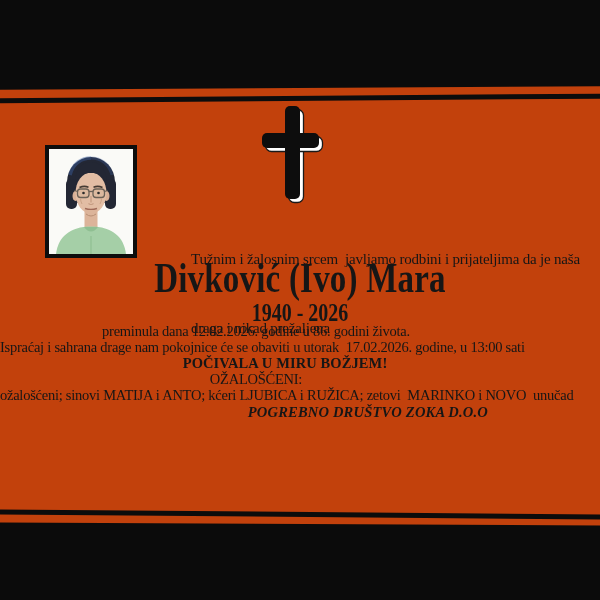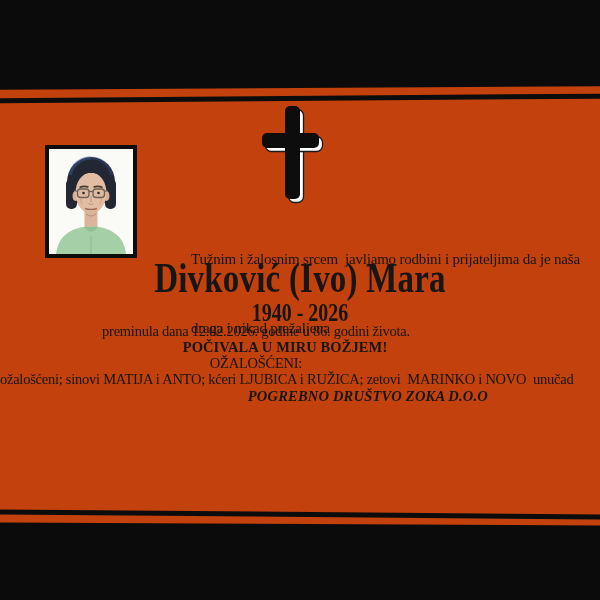--- a/index.html
+++ b/index.html
@@ -162,20 +162,21 @@
   <div class="intro">
     <div>Tužnim i žalosnim srcem  javljamo rodbini i prijateljima da je naša</div>
     <div>draga i nikad prežaljena</div>
   </div>
 
   <div class="name">Divković (Ivo) Mara</div>
   <div class="years">1940 - 2026</div>
 
   <div class="details">
     <div class="line">preminula dana 12.02.2026. godine u 86. godini života.</div>
+    <div class="line">Ispraćaj i sahrana drage nam pokojnice će se obaviti u utorak  17.02.2026. godine, u 13:00 sati</div>
     <div class="line bold">POČIVALA U MIRU BOŽJEM!</div>
     <div class="line">OŽALOŠĆENI:</div>
     <div class="line">ožalošćeni; sinovi MATIJA i ANTO; kćeri LJUBICA i RUŽICA; zetovi  MARINKO i NOVO  unučad</div>
     <div class="line company">POGREBNO DRUŠTVO ZOKA D.O.O</div>
   </div>
 
   <div class="rule-bottom"></div>
   <div class="band-bottom"></div>
 
 </div>

